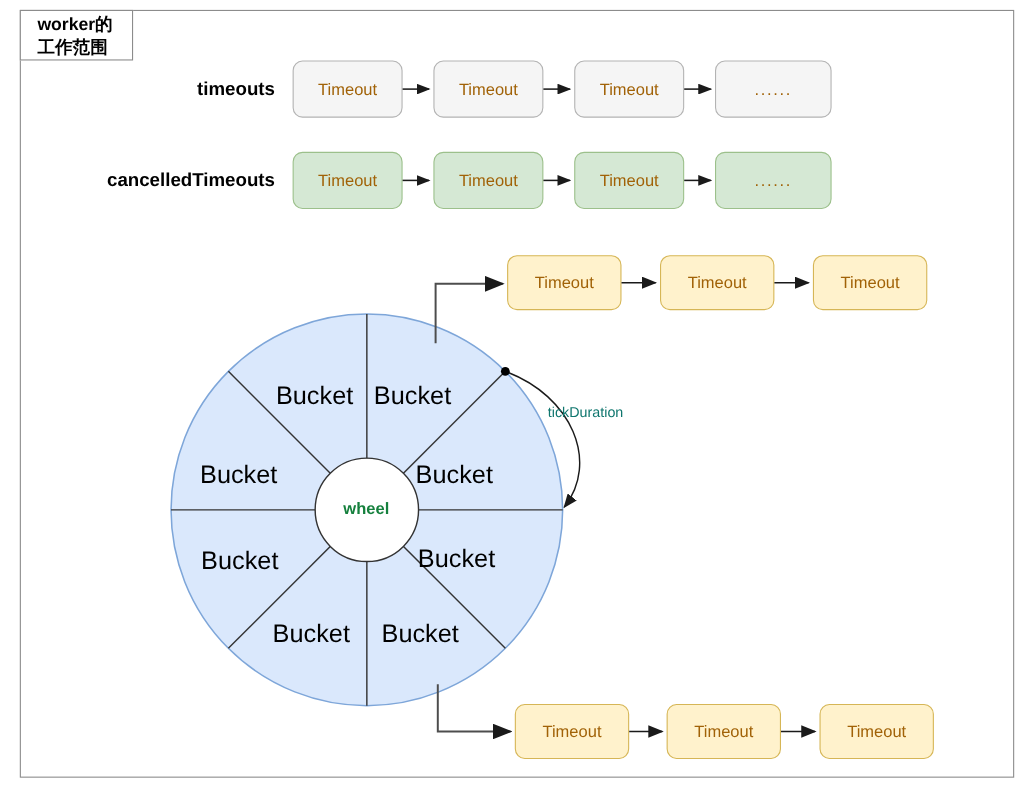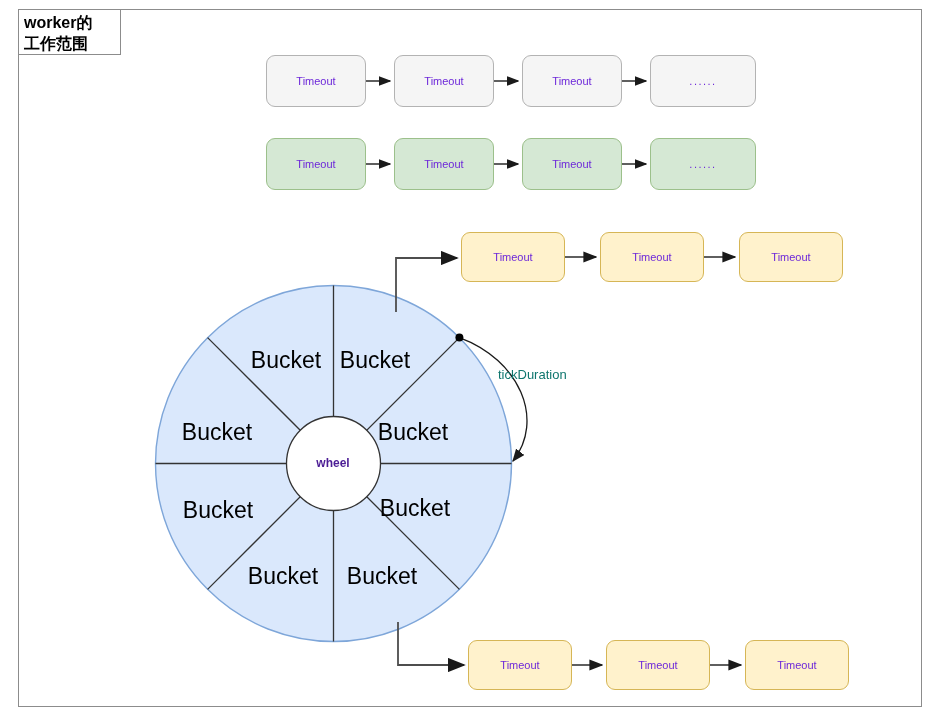--- a/index.html
+++ b/index.html
@@ -41,41 +41,41 @@
     border: 1px solid #8c8c8c;
     box-sizing: border-box;
     background: #ffffff;
     font-weight: bold;
     font-size: 16px;
     line-height: 21px;
     padding: 2px 0 0 5px;
     letter-spacing: 0px;
     z-index: 6;
   }
-  .scope-tag span { display: block; }
+  .scope-tag span { display: block; margin-left: 10px; }
 
   .row-label {
     position: absolute;
     font-weight: bold;
     font-size: 17px;
     white-space: nowrap;
     text-align: right;
     color: #000000;
   }
 
   .node {
     position: absolute;
     box-sizing: border-box;
     border-radius: 9px;
     border: 1px solid #999999;
     display: flex;
     align-items: center;
     justify-content: center;
-    font-size: 11px;
-    color: #6d28d9;
+    font-size: 15px;
+    color: #a16207;
     text-align: center;
   }
   .node.grey  { background: #f5f5f5; border-color: #b3b3b3; }
   .node.green { background: #d5e8d4; border-color: #9cc08b; }
   .node.yellow{ background: #fff2cc; border-color: #d6b656; }
   .node .dots { letter-spacing: 1.5px; }
 
   .wheel-wrap {
     position: absolute;
     left: 155px;
@@ -88,23 +88,23 @@
     font-size: 23px;
     color: #000000;
     white-space: nowrap;
     transform: translate(-50%, -50%);
   }
   .wheel-center-label {
     position: absolute;
     left: 178px;
     top: 178px;
     transform: translate(-50%, -50%);
-    font-size: 12px;
+    font-size: 15px;
     font-weight: bold;
-    color: #4c1d95;
+    color: #15803d;
     white-space: nowrap;
     text-align: right;
   }
   .tick-label {
     position: absolute;
     left: 498px;
     top: 367px;
     font-size: 13px;
     color: #0f766e;
     white-space: nowrap;
@@ -115,20 +115,22 @@
 
 <div id="canvas">
 
   <div class="frame"></div>
 
   <div class="scope-tag">
     <span>worker的</span>
     <span>工作范围</span>
   </div>
 
+  <div class="row-label" style="left:60px; top:71px; width:190px;">timeouts</div>
+  <div class="row-label" style="left:40px; top:154px; width:210px;">cancelledTimeouts</div>
 
   <div class="node grey" style="left:266px; top:55px; width:100px; height:52px;">
     <span>Timeout</span>
   </div>
   <div class="node grey" style="left:394px; top:55px; width:100px; height:52px;">
     <span>Timeout</span>
   </div>
   <div class="node grey" style="left:522px; top:55px; width:100px; height:52px;">
     <span>Timeout</span>
   </div>

